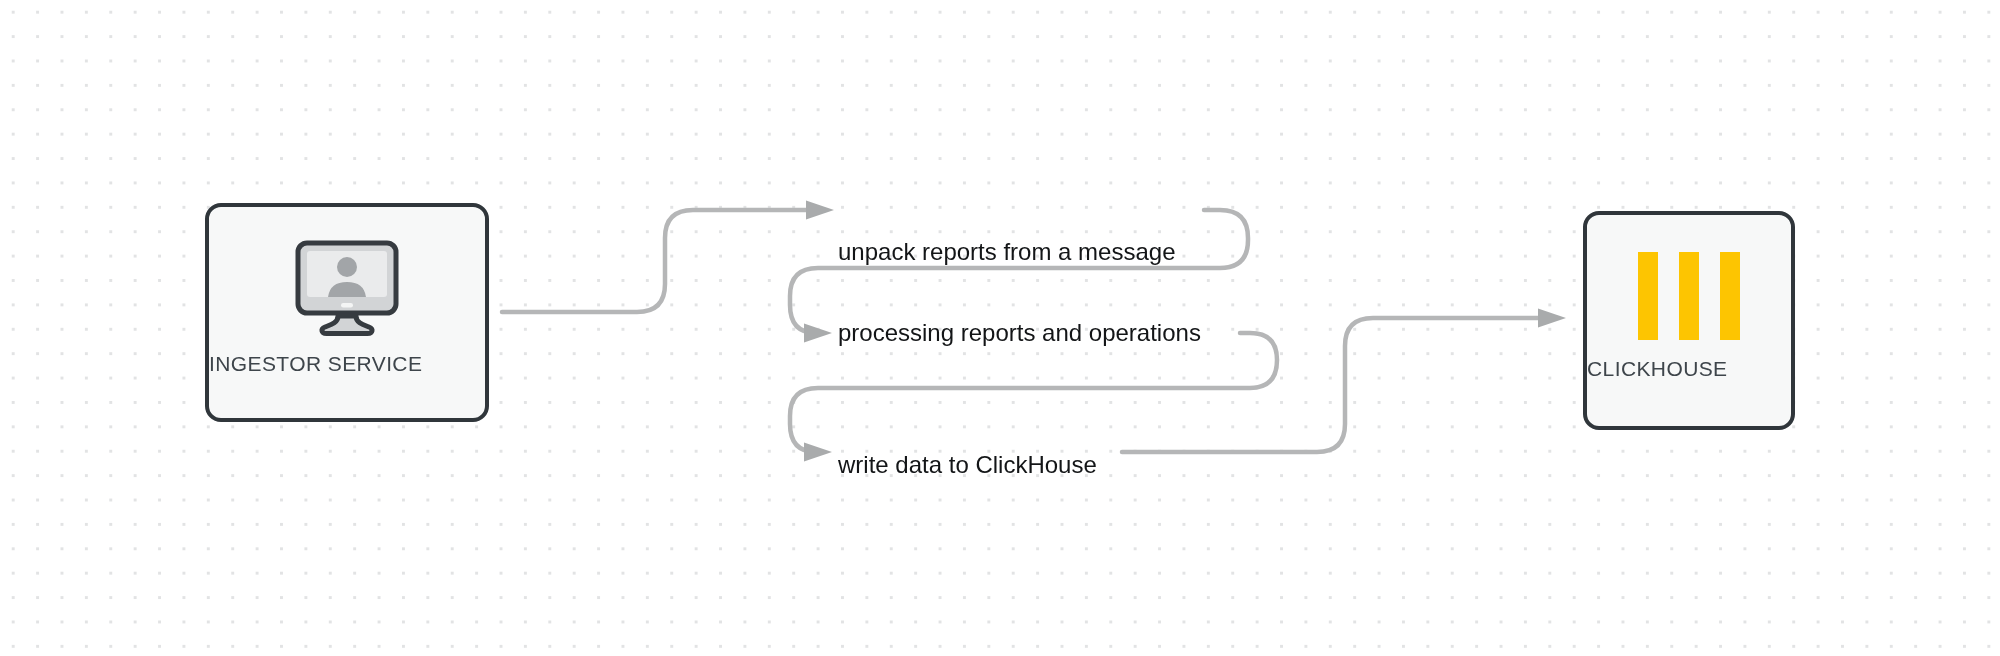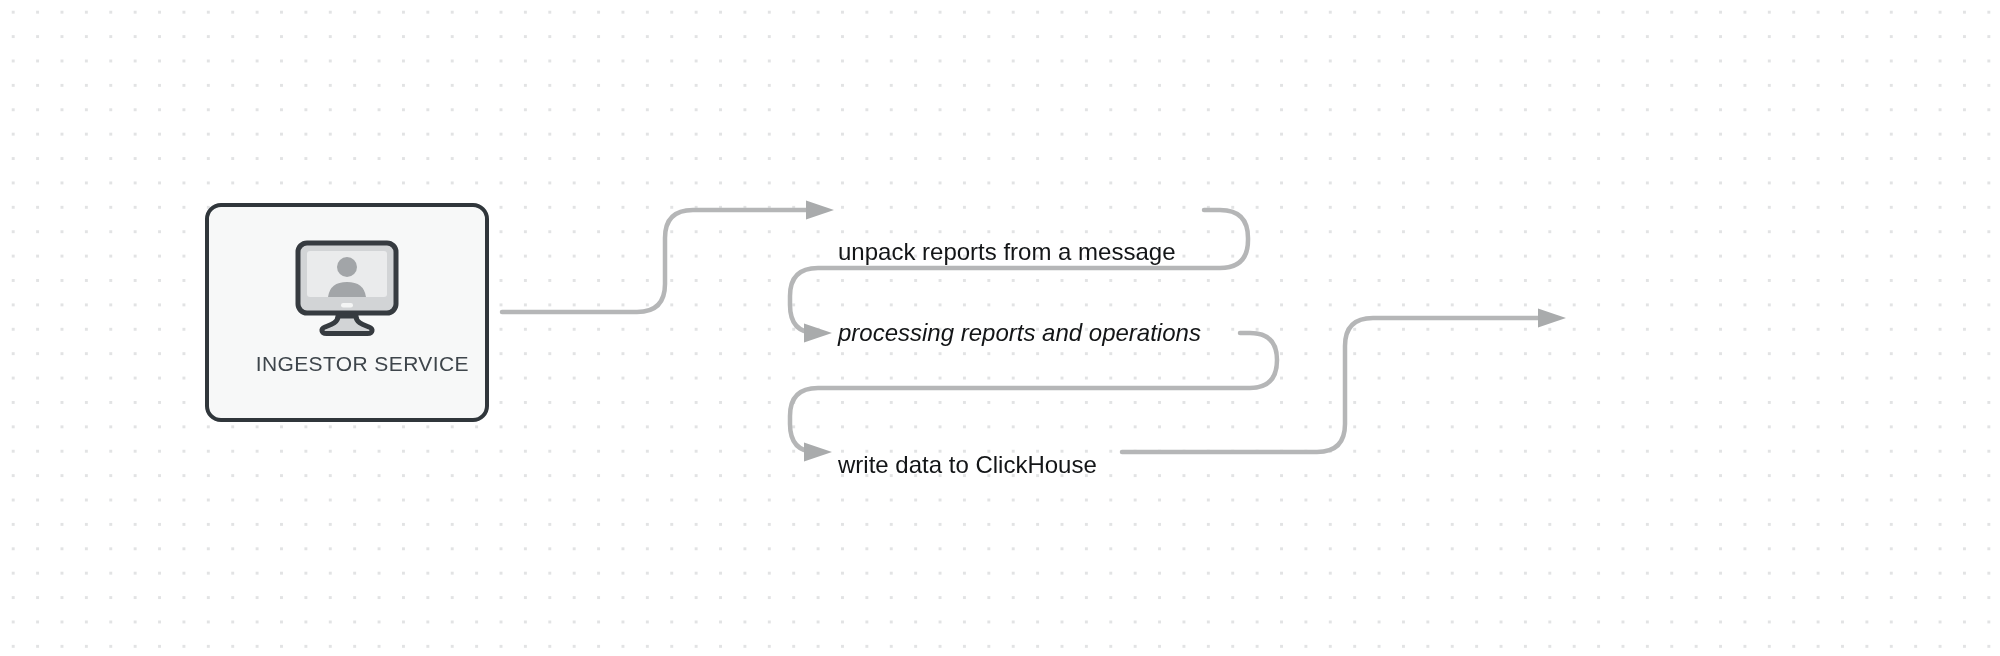--- a/index.html
+++ b/index.html
@@ -45,21 +45,21 @@
   .node-icon {
     position: absolute;
     left: 0; right: 0;
     top: 33px;
     display: flex;
     justify-content: center;
   }
   .node-label {
     position: absolute;
     left: 0; right: 16px;
-    text-align: right;
+    text-align: left;
     font-size: 21px;
     letter-spacing: 0.4px;
     color: #3e454b;
     line-height: 24px;
   }
   .node--ingestor .node-label { top: 145px; }
   .node--clickhouse .node-label { top: 142px; }
 
   .ch-bars {
     display: flex;
@@ -75,21 +75,21 @@
 
   .step-label {
     position: absolute;
     left: 838px;
     font-size: 24px;
     line-height: 30px;
     color: #131517;
     white-space: nowrap;
   }
   .step-label--1 { top: 209px; margin-top: 28px; }
-  .step-label--2 { top: 318px; font-style: italic; }
+  .step-label--2 { top: 318px; }
   .step-label--3 { top: 450px; }
 </style>
 </head>
 <body>
 
 <div class="canvas">
 
   <svg class="connectors" viewBox="0 0 2000 656" xmlns="http://www.w3.org/2000/svg">
 
     <path class="conn" d="M 502 312 H 637 Q 665 312 665 284 V 238 Q 665 210 693 210 H 806"></path>
@@ -112,18 +112,28 @@
         <rect x="12" y="11" width="80" height="46" rx="3" fill="#eaebec"></rect>
         <circle cx="52" cy="27" r="10" fill="#a2a5a8"></circle>
         <path d="M33 57 q2 -15 19 -15 q17 0 19 15 z" fill="#a2a5a8"></path>
         <rect x="46" y="63" width="12" height="4.5" rx="2.2" fill="#f4f5f5"></rect>
         <path d="M43 76 c0 7 -8 9 -13 11 c-4.5 1.7 -4 6.5 1.5 6.5 h41 c5.5 0 6 -4.8 1.5 -6.5 c-5 -2 -13 -4 -13 -11 z" fill="#d2d4d6" stroke="#363b40" stroke-width="5" stroke-linejoin="round"></path>
       </svg>
     </div>
     <div class="node-label">INGESTOR SERVICE</div>
   </div>
 
+  <div class="node node--clickhouse">
+    <div class="node-icon">
+      <div class="ch-bars">
+        <span></span>
+        <span></span>
+        <span></span>
+      </div>
+    </div>
+    <div class="node-label">CLICKHOUSE</div>
+  </div>
 
   <div class="step-label step-label--1">unpack reports from a message</div>
   <div class="step-label step-label--2">processing reports and operations</div>
   <div class="step-label step-label--3">write data to ClickHouse</div>
 
 </div>
 
 </body></html>

